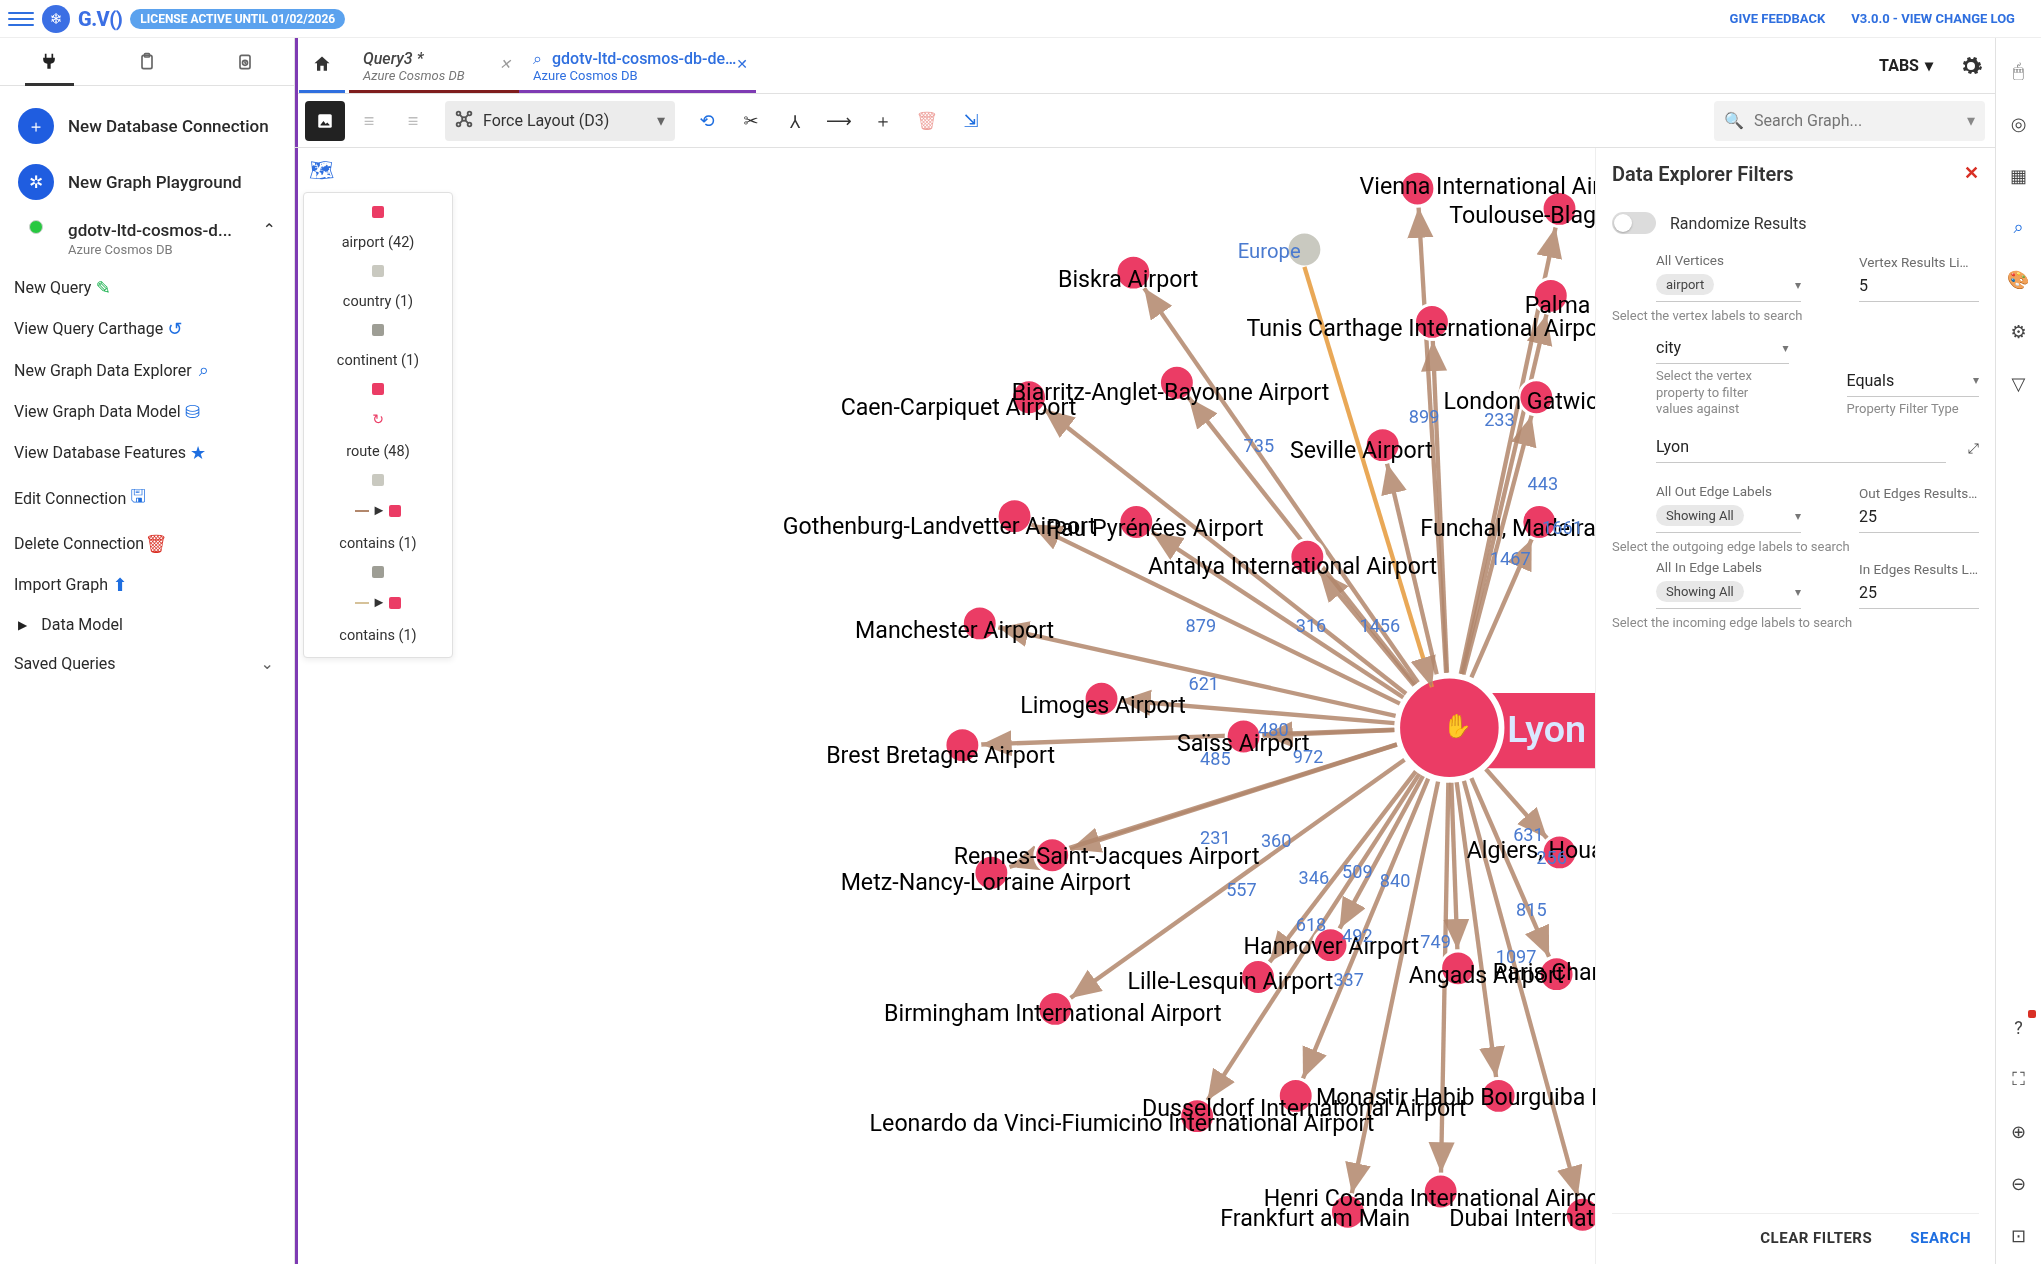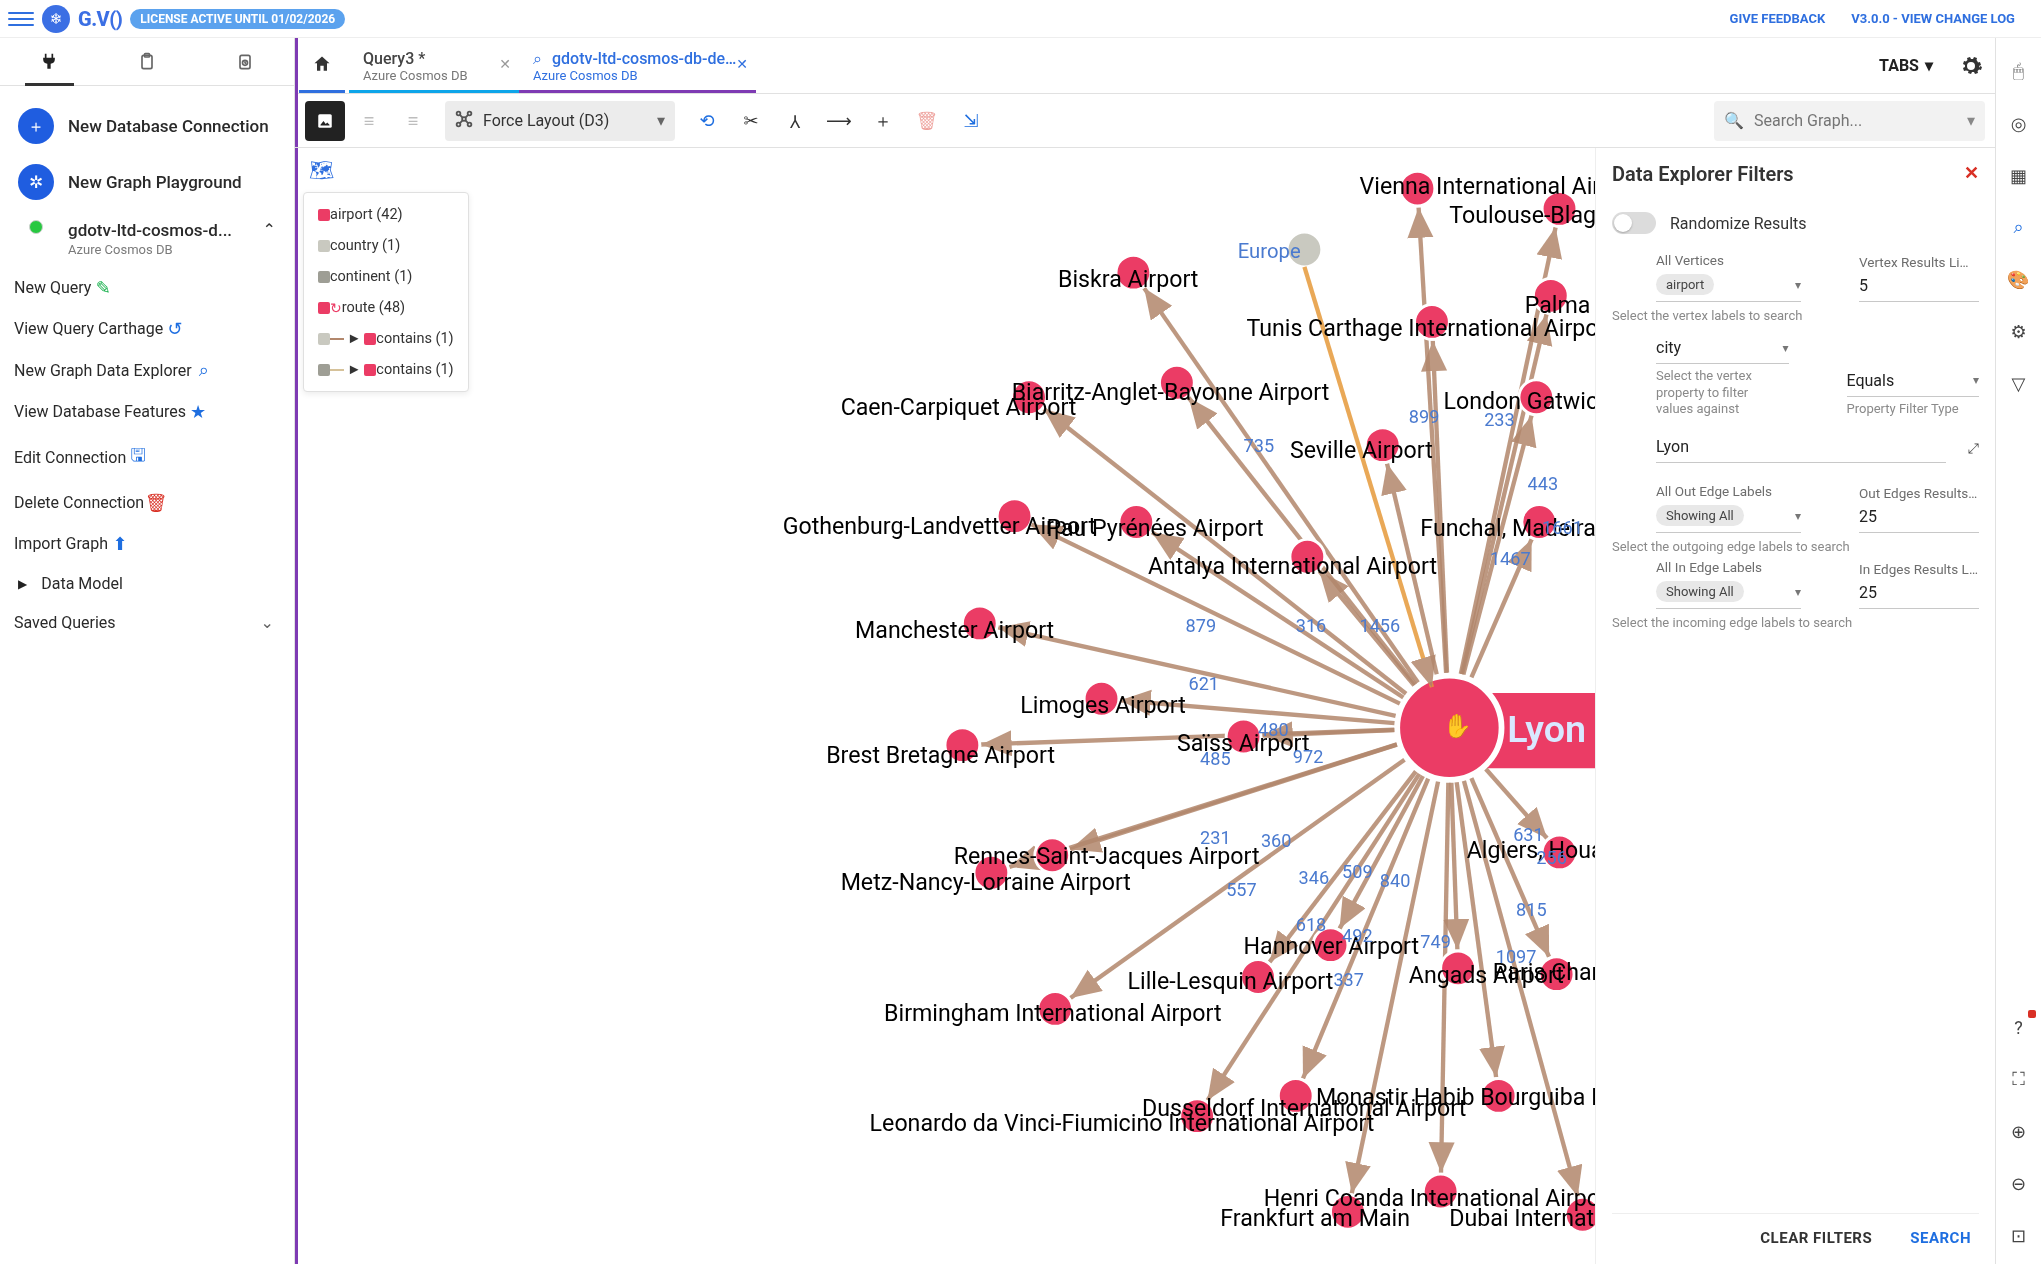--- a/index.html
+++ b/index.html
@@ -60,21 +60,21 @@
   .sb-sub-toggle .tri{font-size:12px;}
 
   
   .tabstrip-wrap{height:56px;display:flex;align-items:stretch;border-bottom:1px solid var(--border);position:relative;padding-left:4px;}
   .tabstrip-accent{position:absolute;left:0;top:0;bottom:-1px;width:3px;background:var(--purple);}
   .home-tab{width:46px;display:flex;align-items:center;justify-content:center;color:#333;cursor:pointer;border-bottom:3px solid #2f6fdf;margin-right:4px;}
   .tab{display:flex;flex-direction:column;justify-content:center;padding:4px 14px 0 14px;position:relative;min-width:170px;cursor:pointer;}
   .tab .tab-title{font-size:16px;font-weight:500;color:#444;white-space:nowrap;}
   .tab .tab-sub{font-size:13px;color:#777;white-space:nowrap;}
   .tab .tab-close{position:absolute;right:8px;top:50%;transform:translateY(-50%);color:#999;font-size:14px;cursor:pointer;}
-  .tab.query{border-bottom:3px solid #0ea5e9;}
+  .tab.query{border-bottom:3px solid #7f1d1d;font-style:italic;}
   .tab.doc{border-bottom:3px solid var(--purple);max-width:280px;}
   .tab.doc .tab-title{color:#2f6fdf;white-space:nowrap;overflow:hidden;text-overflow:ellipsis;max-width:190px;display:inline-block;}
   .tab .tab-lead-icon{color:#2f6fdf;margin-right:6px;}
   .tabstrip-spacer{flex:1;}
   .tabs-menu{display:flex;align-items:center;gap:6px;font-weight:700;font-size:16px;padding:0 14px;cursor:pointer;}
   .gear{display:flex;align-items:center;justify-content:center;width:48px;cursor:pointer;color:#333;}
 
   
   .toolbar{height:54px;display:flex;align-items:center;gap:4px;padding:0 10px;border-bottom:1px solid var(--border);position:relative;}
   .toolbar::before{content:"";position:absolute;left:0;top:0;bottom:0;width:3px;background:var(--purple);}
@@ -93,21 +93,21 @@
   
   .canvas-wrap{flex:1;position:relative;overflow:hidden;background:#fff;}
   .canvas-wrap::before{content:"";position:absolute;left:0;top:0;bottom:0;width:3px;background:var(--purple);}
   svg.graph{position:absolute;inset:0;width:100%;height:100%;}
 
   
   .canvas-map{position:absolute;left:14px;top:10px;color:#2f6fdf;cursor:pointer;font-size:20px;}
 
   
   .legend{position:absolute;left:8px;top:44px;background:#fff;border:1px solid #e0e0e0;border-radius:4px;box-shadow:0 2px 6px rgba(0,0,0,0.08);padding:6px 4px;min-width:150px;}
-  .legend-row{display:flex;align-items:center;gap:0;padding:7px 10px;font-size:14.5px;color:#333;cursor:pointer;white-space:nowrap;}
+  .legend-row{display:flex;align-items:center;gap:16px;padding:7px 10px;font-size:14.5px;color:#333;cursor:pointer;white-space:nowrap;flex-direction:column;}
   .sq{width:12px;height:12px;border:1px solid transparent;border-radius:2px;flex-shrink:0;}
   .sq.pink{background:var(--pink);}
   .sq.grey{background:#c9c9c0;}
   .sq.dgrey{background:#9e9e95;}
   .edge-samp{display:inline-flex;align-items:center;gap:3px;}
   .edge-samp .seg{width:14px;height:2px;background:var(--brown);}
   .edge-samp .seg.tan{background:#d6c29a;}
   .route-icon{color:var(--pink);font-size:14px;}
 
   
@@ -218,20 +218,24 @@
         <div class="sb-item-label">New Query</div>
         <div class="sb-item-icon green">✎</div>
       </div>
       <div class="sb-item">
         <div class="sb-item-label">View Query Carthage</div>
         <div class="sb-item-icon">↺</div>
       </div>
       <div class="sb-item">
         <div class="sb-item-label">New Graph Data Explorer</div>
         <div class="sb-item-icon">⌕</div>
+      </div>
+      <div class="sb-item">
+        <div class="sb-item-label">View Graph Data Model</div>
+        <div class="sb-item-icon">⛁</div>
       </div>
       <div class="sb-item">
         <div class="sb-item-label">View Database Features</div>
         <div class="sb-item-icon">★</div>
       </div>
       <div class="sb-item">
         <div class="sb-item-label">Edit Connection</div>
         <div class="sb-item-icon">🖫</div>
       </div>
       <div class="sb-item">

